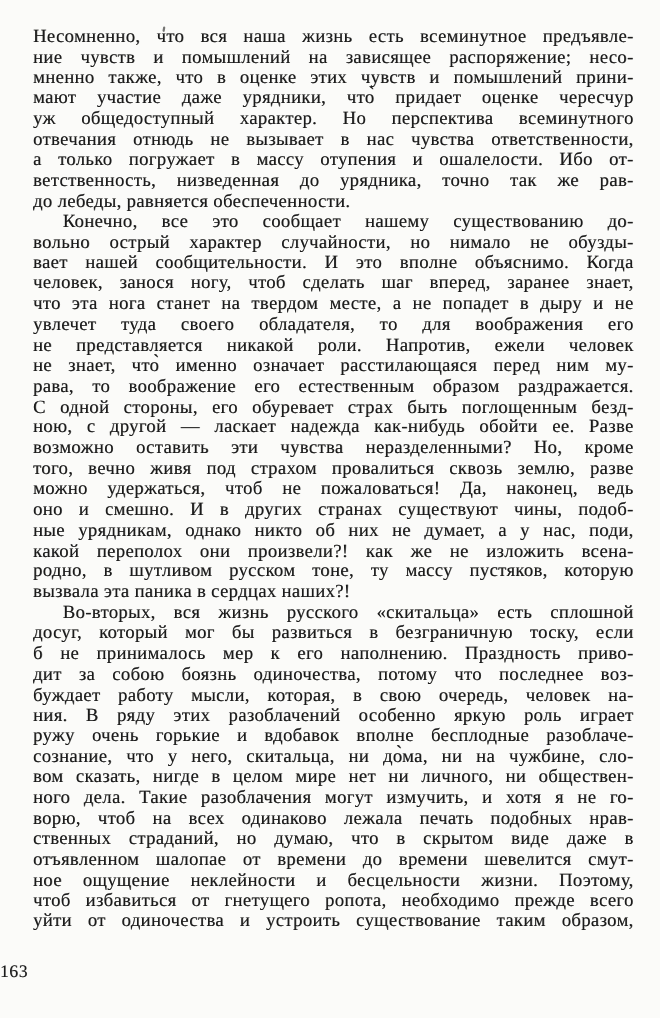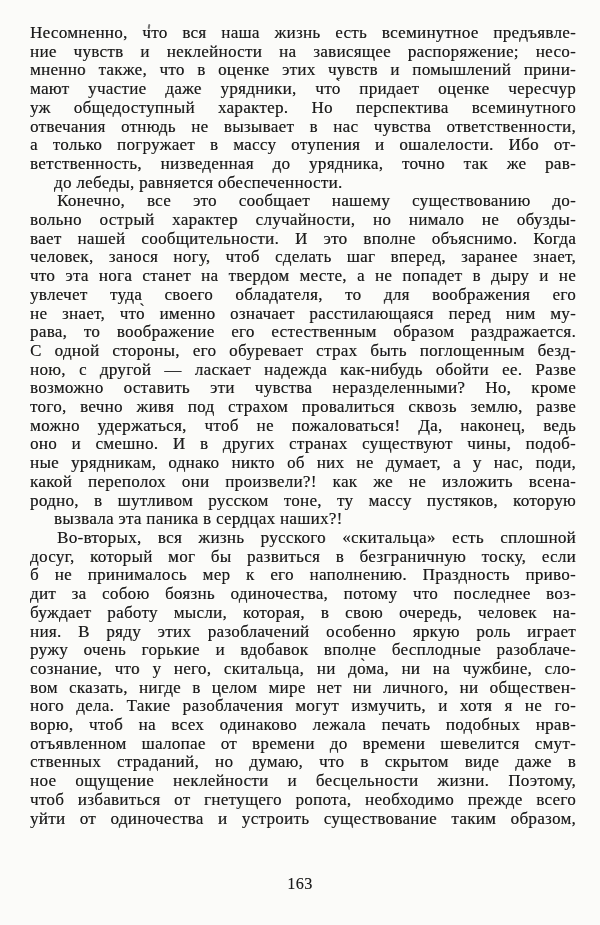--- a/index.html
+++ b/index.html
@@ -34,31 +34,30 @@
     font-size: 17px;
     line-height: 18.7px;
     letter-spacing: 0.3px;
     text-align: justify;
     text-align-last: justify;
     white-space: normal;
     text-shadow: 0.35px 0 0 rgba(27,27,27,0.55);
   }
   .line.endline {
     text-align-last: left;
-    margin-left: 24px;
   }
   .line.indent {
     text-indent: 27px;
   }
   .page-number {
     position: absolute;
     left: 0;
     top: 875px;
     width: 600px;
-    text-align: center;
+    text-align: left;
     font-size: 16px;
     letter-spacing: 0.5px;
     text-shadow: 0.3px 0 0 rgba(27,27,27,0.5);
   }
   .scan-speck {
     position: absolute;
     left: 148px;
     top: 24px;
     width: 2px;
     height: 5px;
@@ -69,36 +68,37 @@
   }
 </style>
 </head>
 <body style="background: rgb(251, 251, 249);">
 
 <div class="page" style="color: rgb(27, 27, 27);">
   <div class="scan-speck"></div>
   <div class="text-block">
       <div class="paragraph">
         <div class="line">Несомненно, что вся наша жизнь есть всеминутное предъявле-</div>
-        <div class="line">ние чувств и неклейности на зависящее распоряжение; несо-</div>
+        <div class="line">ние чувств и помышлений на зависящее распоряжение; несо-</div>
         <div class="line">мненно также, что в оценке этих чувств и помышлений прини-</div>
         <div class="line">мают участие даже урядники, что̀ придает оценке чересчур</div>
         <div class="line">уж общедоступный характер. Но перспектива всеминутного</div>
         <div class="line">отвечания отнюдь не вызывает в нас чувства ответственности,</div>
         <div class="line">а только погружает в массу отупения и ошалелости. Ибо от-</div>
         <div class="line">ветственность, низведенная до урядника, точно так же рав-</div>
         <div class="line endline">до лебеды, равняется обеспеченности.</div>
       </div>
       <div class="paragraph">
         <div class="line indent">Конечно, все это сообщает нашему существованию до-</div>
         <div class="line">вольно острый характер случайности, но нимало не обузды-</div>
         <div class="line">вает нашей сообщительности. И это вполне объяснимо. Когда</div>
         <div class="line">человек, занося ногу, чтоб сделать шаг вперед, заранее знает,</div>
         <div class="line">что эта нога станет на твердом месте, а не попадет в дыру и не</div>
         <div class="line">увлечет туда своего обладателя, то для воображения его</div>
+        <div class="line">не представляется никакой роли. Напротив, ежели человек</div>
         <div class="line">не знает, что̀ именно означает расстилающаяся перед ним му-</div>
         <div class="line">рава, то воображение его естественным образом раздражается.</div>
         <div class="line">С одной стороны, его обуревает страх быть поглощенным безд-</div>
         <div class="line">ною, с другой — ласкает надежда как-нибудь обойти ее. Разве</div>
         <div class="line">возможно оставить эти чувства неразделенными? Но, кроме</div>
         <div class="line">того, вечно живя под страхом провалиться сквозь землю, разве</div>
         <div class="line">можно удержаться, чтоб не пожаловаться! Да, наконец, ведь</div>
         <div class="line">оно и смешно. И в других странах существуют чины, подоб-</div>
         <div class="line">ные урядникам, однако никто об них не думает, а у нас, поди,</div>
         <div class="line">какой переполох они произвели?! как же не изложить всена-</div>
@@ -110,21 +110,21 @@
         <div class="line">досуг, который мог бы развиться в безграничную тоску, если</div>
         <div class="line">б не принималось мер к его наполнению. Праздность приво-</div>
         <div class="line">дит за собою боязнь одиночества, потому что последнее воз-</div>
         <div class="line">буждает работу мысли, которая, в свою очередь, человек на-</div>
         <div class="line">ния. В ряду этих разоблачений особенно яркую роль играет</div>
         <div class="line">ружу очень горькие и вдобавок вполне бесплодные разоблаче-</div>
         <div class="line">сознание, что у него, скитальца, ни до̀ма, ни на чужбине, сло-</div>
         <div class="line">вом сказать, нигде в целом мире нет ни личного, ни обществен-</div>
         <div class="line">ного дела. Такие разоблачения могут измучить, и хотя я не го-</div>
         <div class="line">ворю, чтоб на всех одинаково лежала печать подобных нрав-</div>
+        <div class="line">ственных страданий, но думаю, что в скрытом виде даже в</div>
         <div class="line">отъявленном шалопае от времени до времени шевелится смут-</div>
-        <div class="line">ственных страданий, но думаю, что в скрытом виде даже в</div>
         <div class="line">ное ощущение неклейности и бесцельности жизни. Поэтому,</div>
         <div class="line">чтоб избавиться от гнетущего ропота, необходимо прежде всего</div>
         <div class="line">уйти от одиночества и устроить существование таким образом,</div>
       </div>
     </div>
   <div class="page-number">163</div>
 </div>
 
 </body></html>

